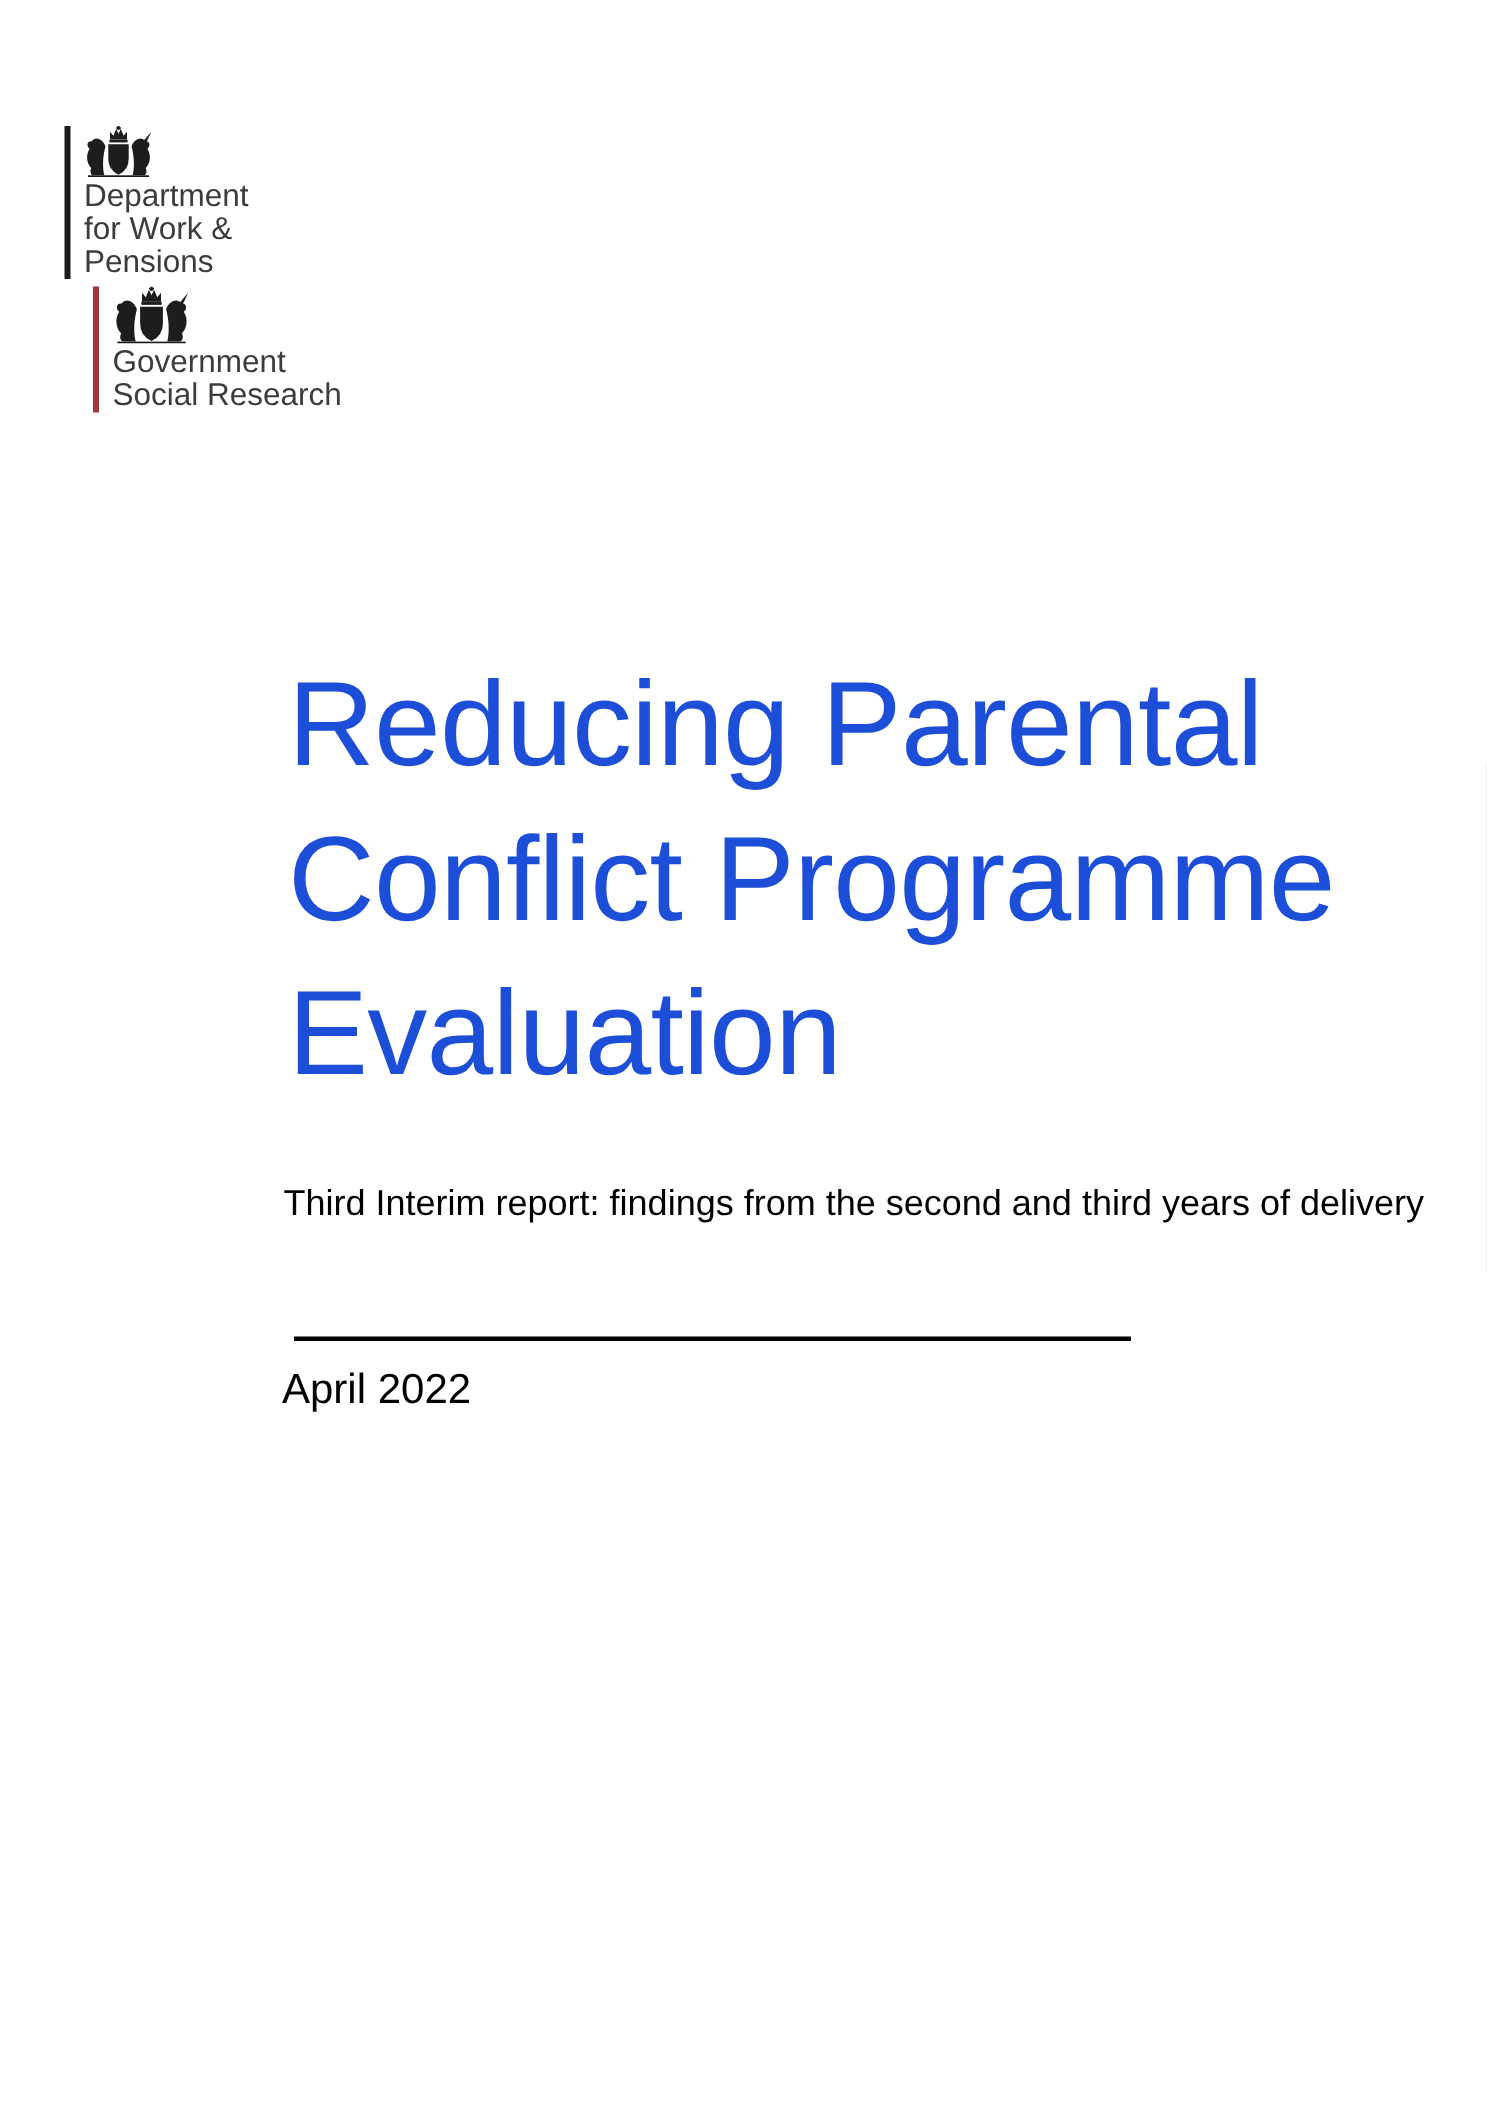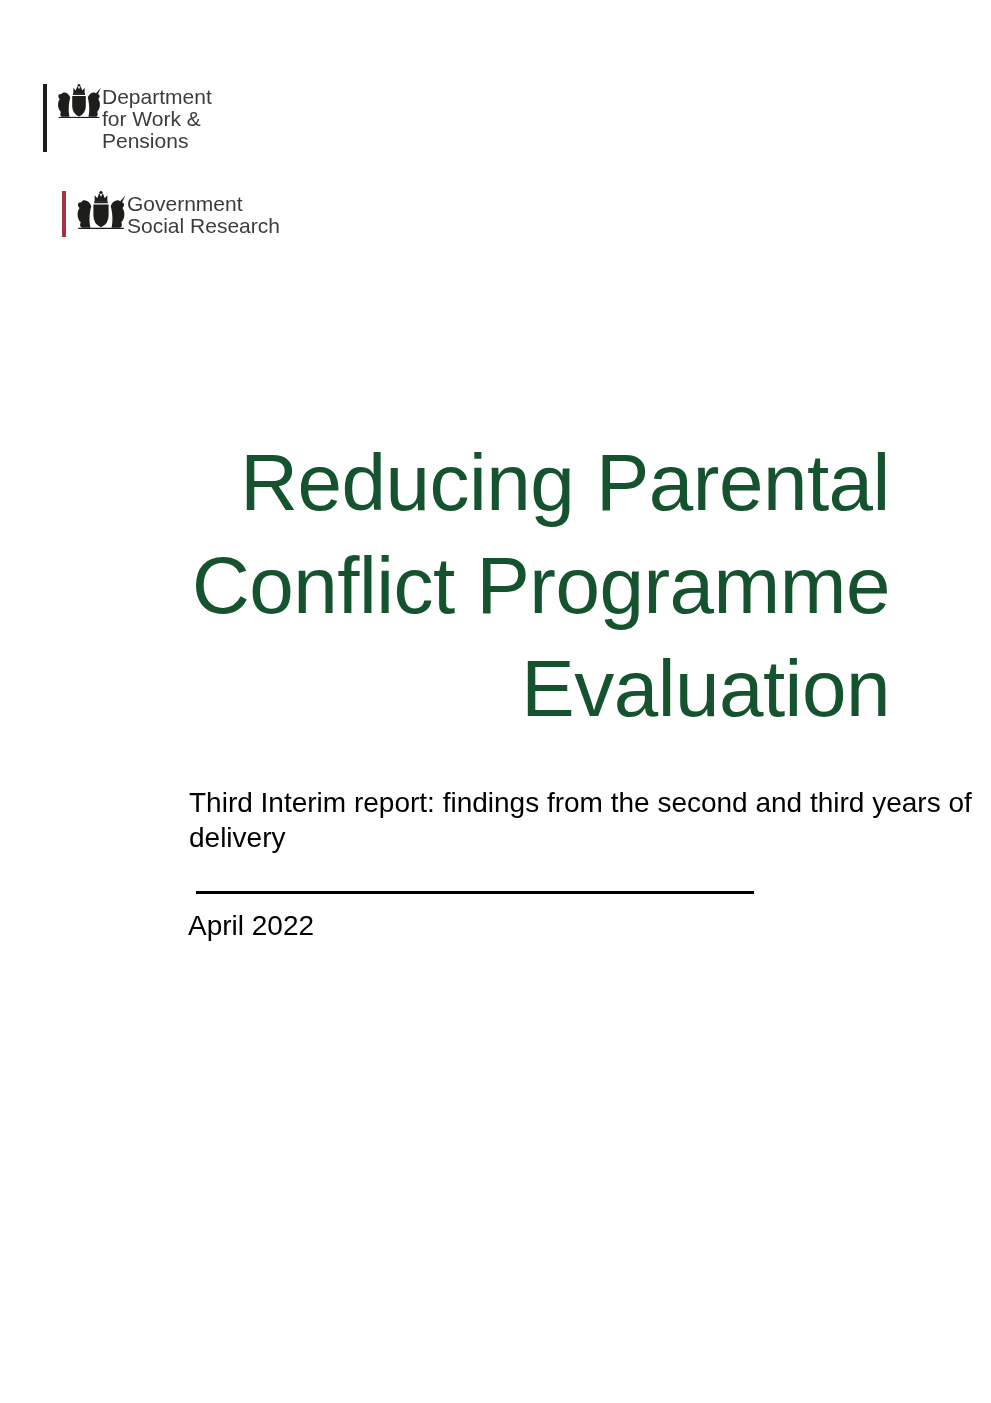--- a/index.html
+++ b/index.html
@@ -15,21 +15,21 @@
     overflow: hidden;
   }
 
   
   .logo { position: absolute; display: flex; gap: 9px; }
   .logo-dwp { left: 43px; top: 84px; }
   .logo-gsr { left: 62px; top: 191px; }
 
   .logo-bar { width: 4px; align-self: stretch; flex: 0 0 4px; }
 
-  .logo-content { display: flex; flex-direction: row; }
+  .logo-content { display: flex; flex-direction: column; }
 
   .crest { display: block; line-height: 0; }
   .logo-dwp .crest svg { width: 46px; height: 34px; }
   .logo-gsr .crest svg { width: 52px; height: 38px; }
   .crest svg { fill: #1d1d1b; }
 
   .logo-text {
     margin-top: 2px;
     font-size: 21px;
     line-height: 22px;
@@ -39,32 +39,31 @@
   }
 
   
   .title {
     position: absolute;
     left: 192px;
     top: 431px;
     font-size: 80px;
     line-height: 103px;
     font-weight: 400;
-    color: #14532d;
+    color: #1d4ed8;
     white-space: pre-line;
     letter-spacing: -0.5px;
-    text-align: right;
   }
 
   .subtitle {
     position: absolute;
     left: 189px;
     top: 785px;
     width: 800px;
-    font-size: 28px;
+    font-size: 24px;
     line-height: 35px;
     color: #000000;
   }
 
   .divider {
     position: absolute;
     left: 196px;
     top: 891px;
     width: 558px;
     height: 3px;

